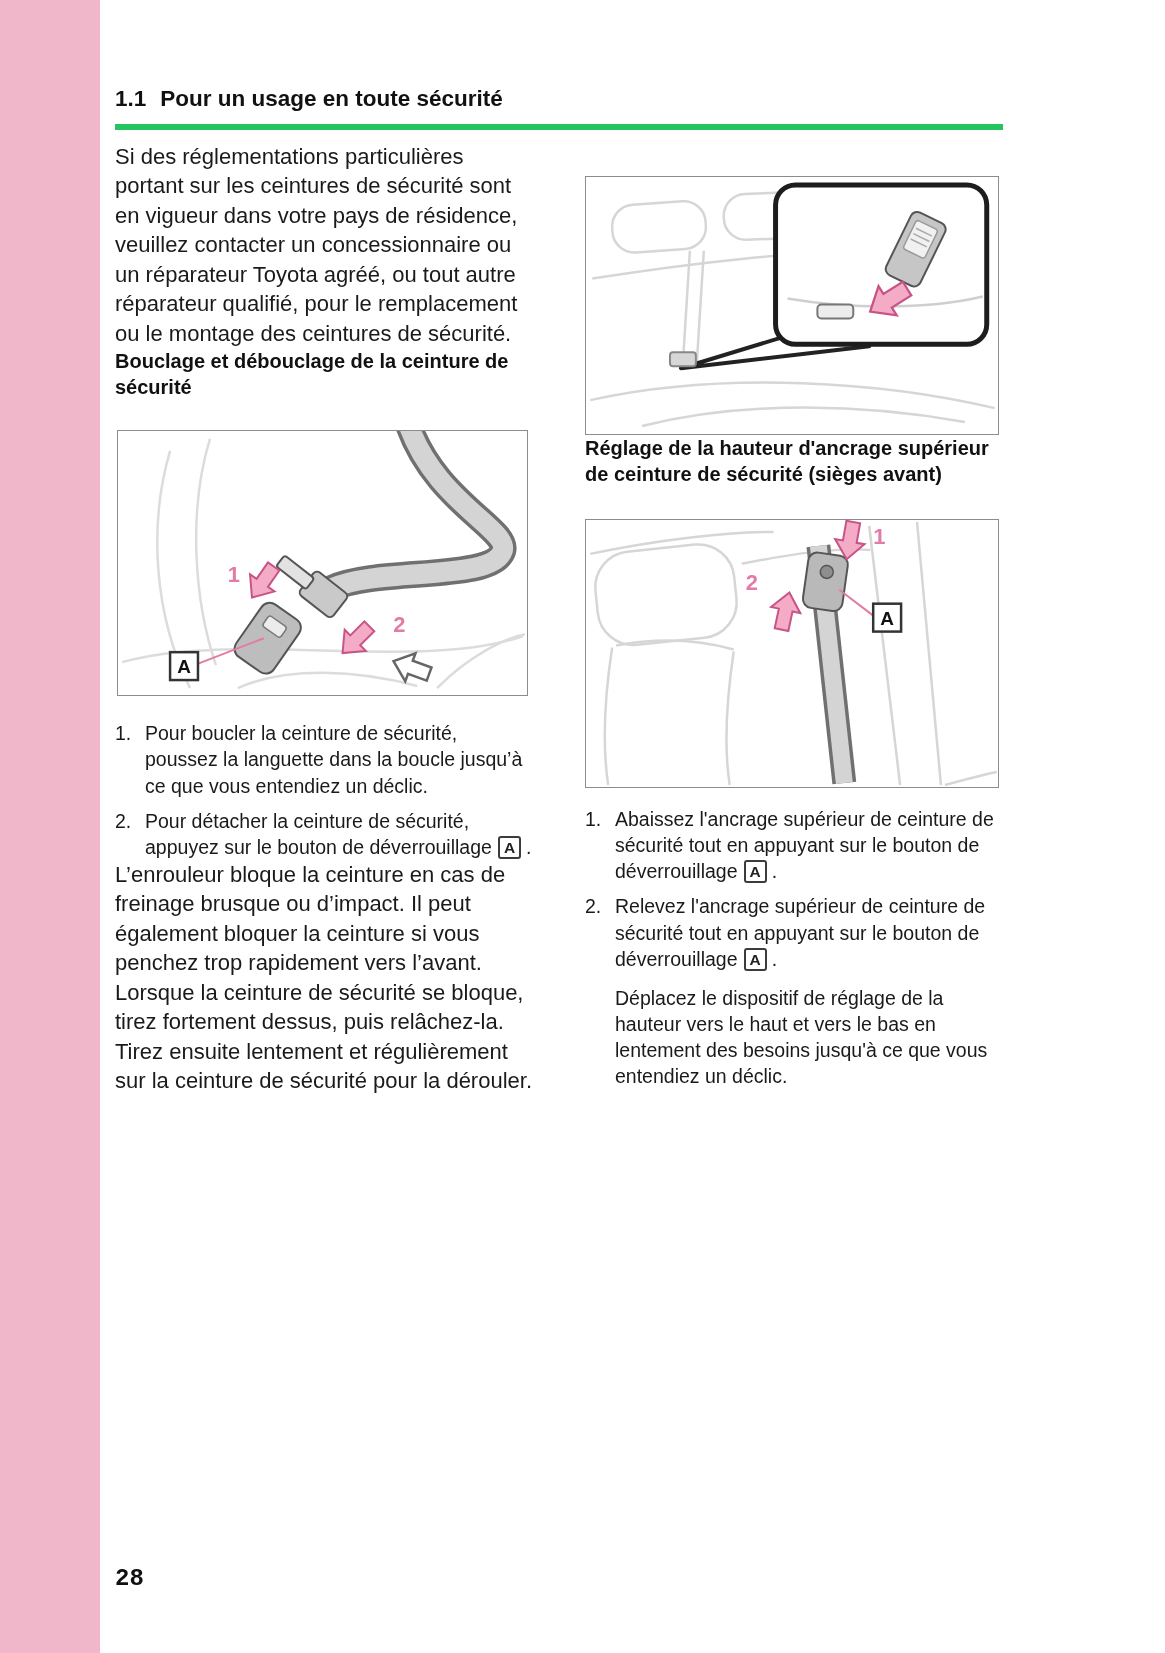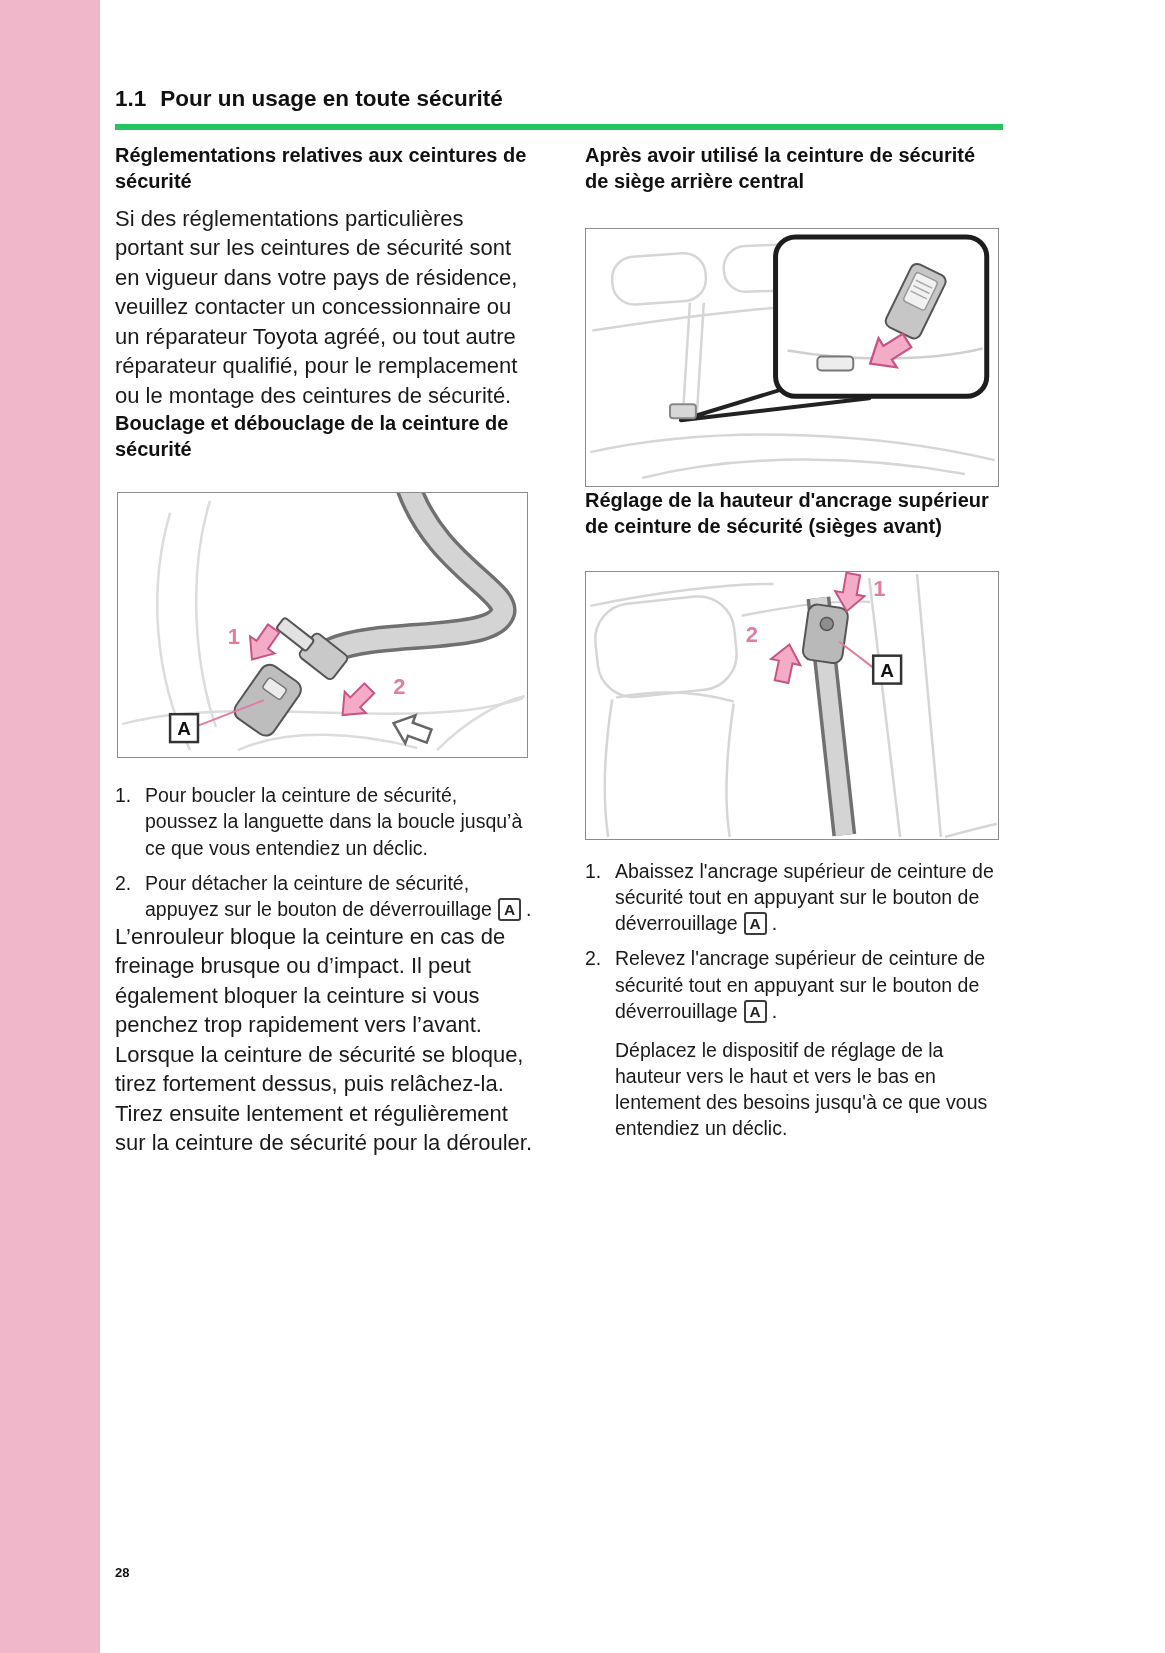--- a/index.html
+++ b/index.html
@@ -43,40 +43,39 @@
   .oli .num { flex:0 0 30px; }
   .oli .txt { flex:1; }
   .abadge {
     display:inline-block; border:2px solid #3c3c3c; border-radius:3px;
     padding:0 4px; margin:0 5px 0 6px; font-weight:bold; font-size:15.5px;
     line-height:19px; vertical-align:1px; color:#222; background:#fff;
   }
   .note { margin:13px 0 0 30px; font-size:19.5px; line-height:1.34; }
   .page-number {
     position:absolute; left:115px; top:1565px;
-    font-size:13px; font-weight:bold; color:#111;
+    font-size:24px; font-weight:bold; color:#111;font-family:Liberation Mono, monospace;
   }
   svg text { font-family:"Liberation Sans", sans-serif; }
   .fig-num { font-size:22px; font-weight:bold; fill:#e27ba6; }
   .box-letter { font-size:19px; font-weight:bold; fill:#111; }
   .pka { fill:#f4abc5; stroke:#c75487; stroke-width:2; }
   .wha { fill:#ffffff; stroke:#666; stroke-width:2.5; }
 </style>
 </head>
 <body>
 
 <div class="sidebar"></div>
 
 <div class="page-header">
   <span class="sec-num">1.1</span><span>Pour un usage en toute sécurité</span>
 </div>
 
 <div class="col col-left">
 
-  <h3 class="sect">Réglementations relatives aux ceintures de sécurité</h3>
   <p class="body">Si des réglementations particulières portant sur les ceintures de sécurité sont en vigueur dans votre pays de résidence, veuillez contacter un concessionnaire ou un réparateur Toyota agréé, ou tout autre réparateur qualifié, pour le remplacement ou le montage des ceintures de sécurité.</p>
 
   <h3 class="sect mt-sect">Bouclage et débouclage de la ceinture de sécurité</h3>
 
   <div class="figure" id="fig-buckle">
     <svg viewBox="0 0 410 265">
       <defs>
         <path id="arrow-shape" d="M0,-7 L20,-7 L20,-15 L38,0 L20,15 L20,7 L0,7 Z"></path>
       </defs>
       <g stroke="#dcdcdc" stroke-width="2.5" fill="none">
@@ -121,21 +120,20 @@
       <span class="txt"><span>Pour détacher la ceinture de sécurité, appuyez sur le bouton de déverrouillage</span><span class="abadge">A</span><span>.</span></span>
     </div>
   </div>
 
   <p class="body">L’enrouleur bloque la ceinture en cas de freinage brusque ou d’impact. Il peut également bloquer la ceinture si vous penchez trop rapidement vers l’avant. Lorsque la ceinture de sécurité se bloque, tirez fortement dessus, puis relâchez-la. Tirez ensuite lentement et régulièrement sur la ceinture de sécurité pour la dérouler.</p>
 
 </div>
 
 <div class="col col-right">
 
-  <h3 class="sect">Après avoir utilisé la ceinture de sécurité de siège arrière central</h3>
 
   <div class="figure" id="fig-rear">
     <svg viewBox="0 0 413 258">
       <g stroke="#d6d6d6" stroke-width="2.5" fill="none">
         <rect x="26" y="26" width="94" height="48" rx="22" transform="rotate(-4 73 50)"></rect>
         <rect x="138" y="16" width="100" height="46" rx="22" transform="rotate(-2 188 39)"></rect>
         <path d="M6,102 C120,84 210,76 250,76"></path>
         <path d="M104,74 L97,186"></path>
         <path d="M118,74 L111,186"></path>
         <path d="M4,224 C140,194 300,206 410,232"></path>

